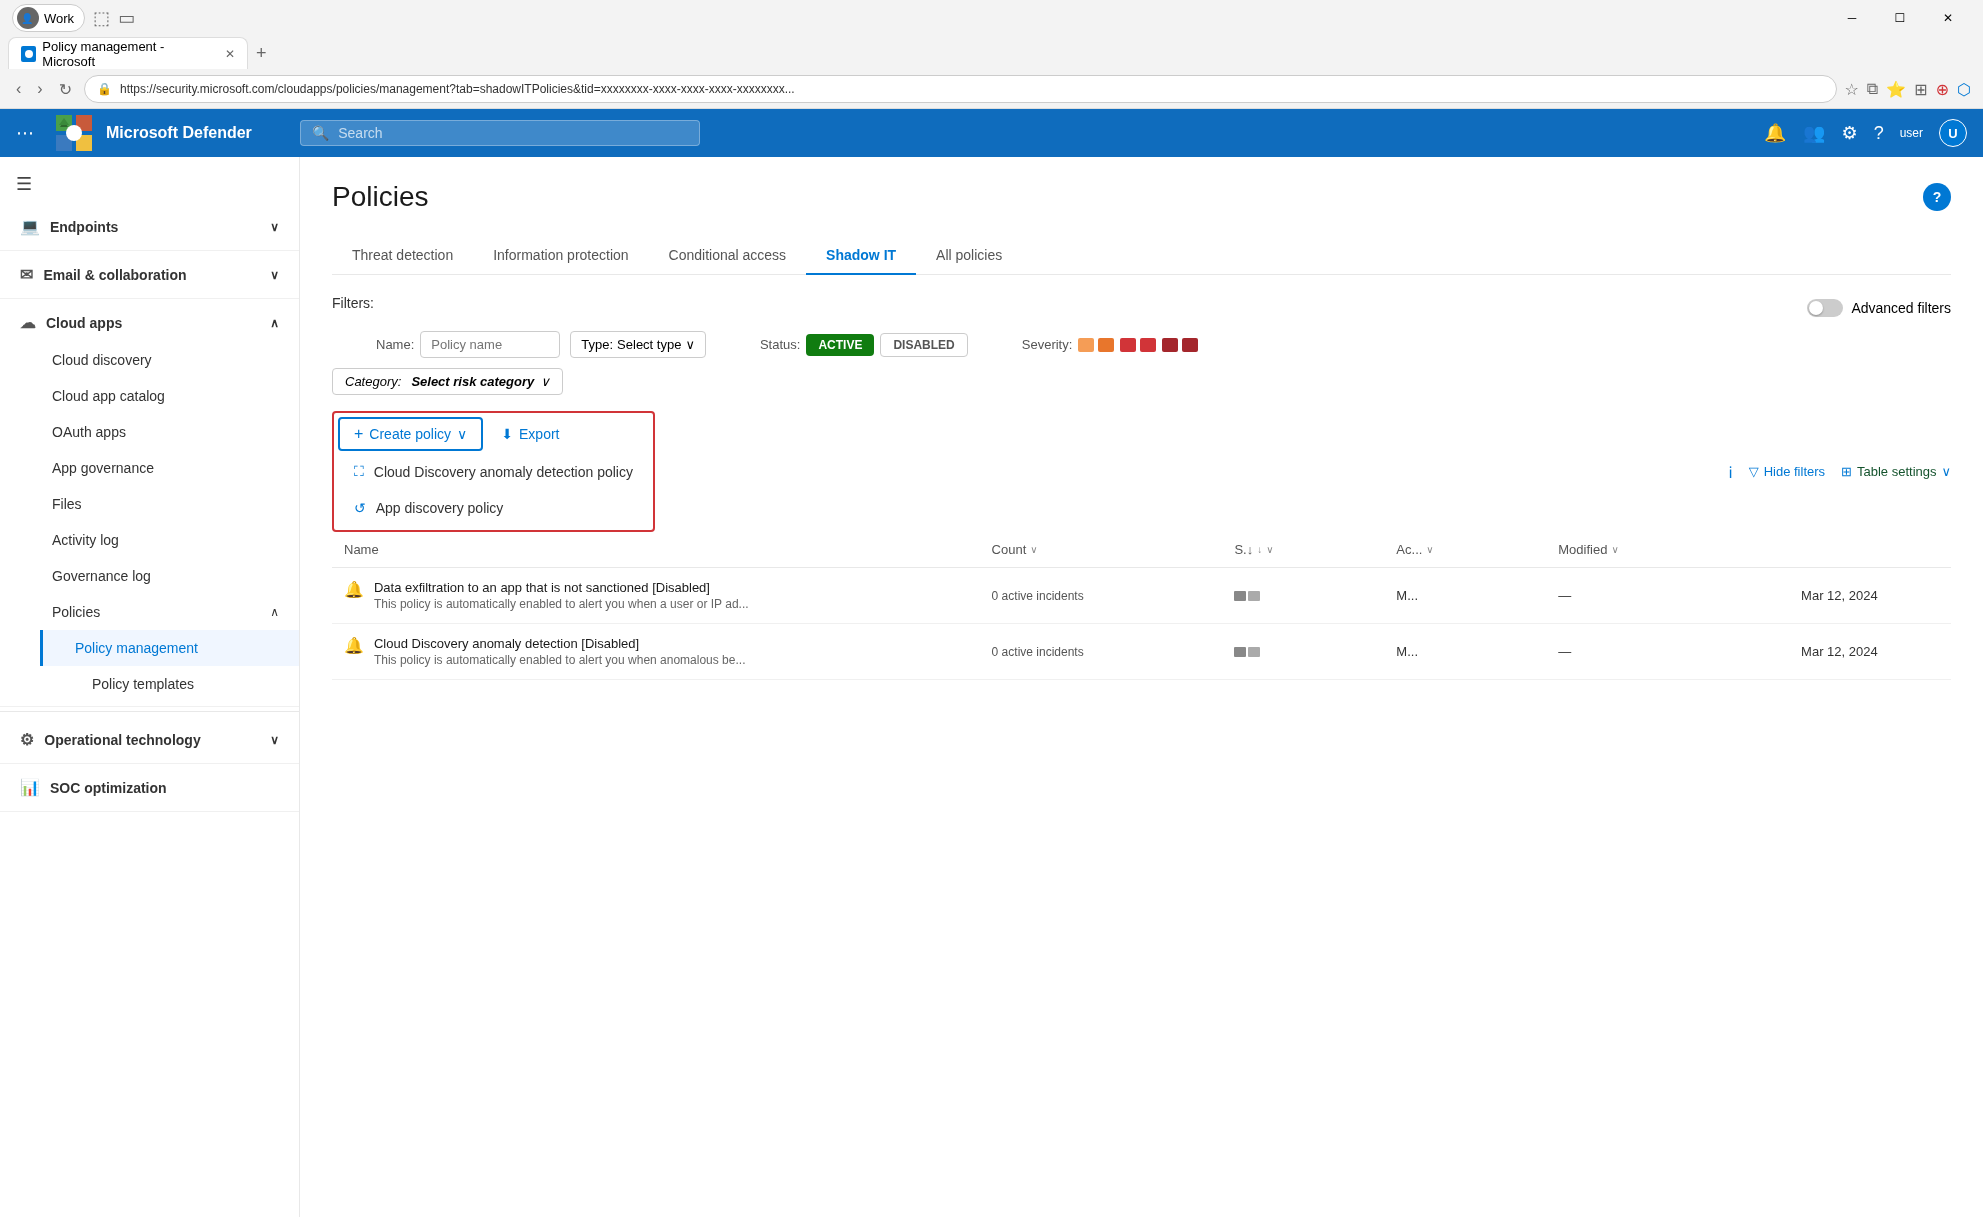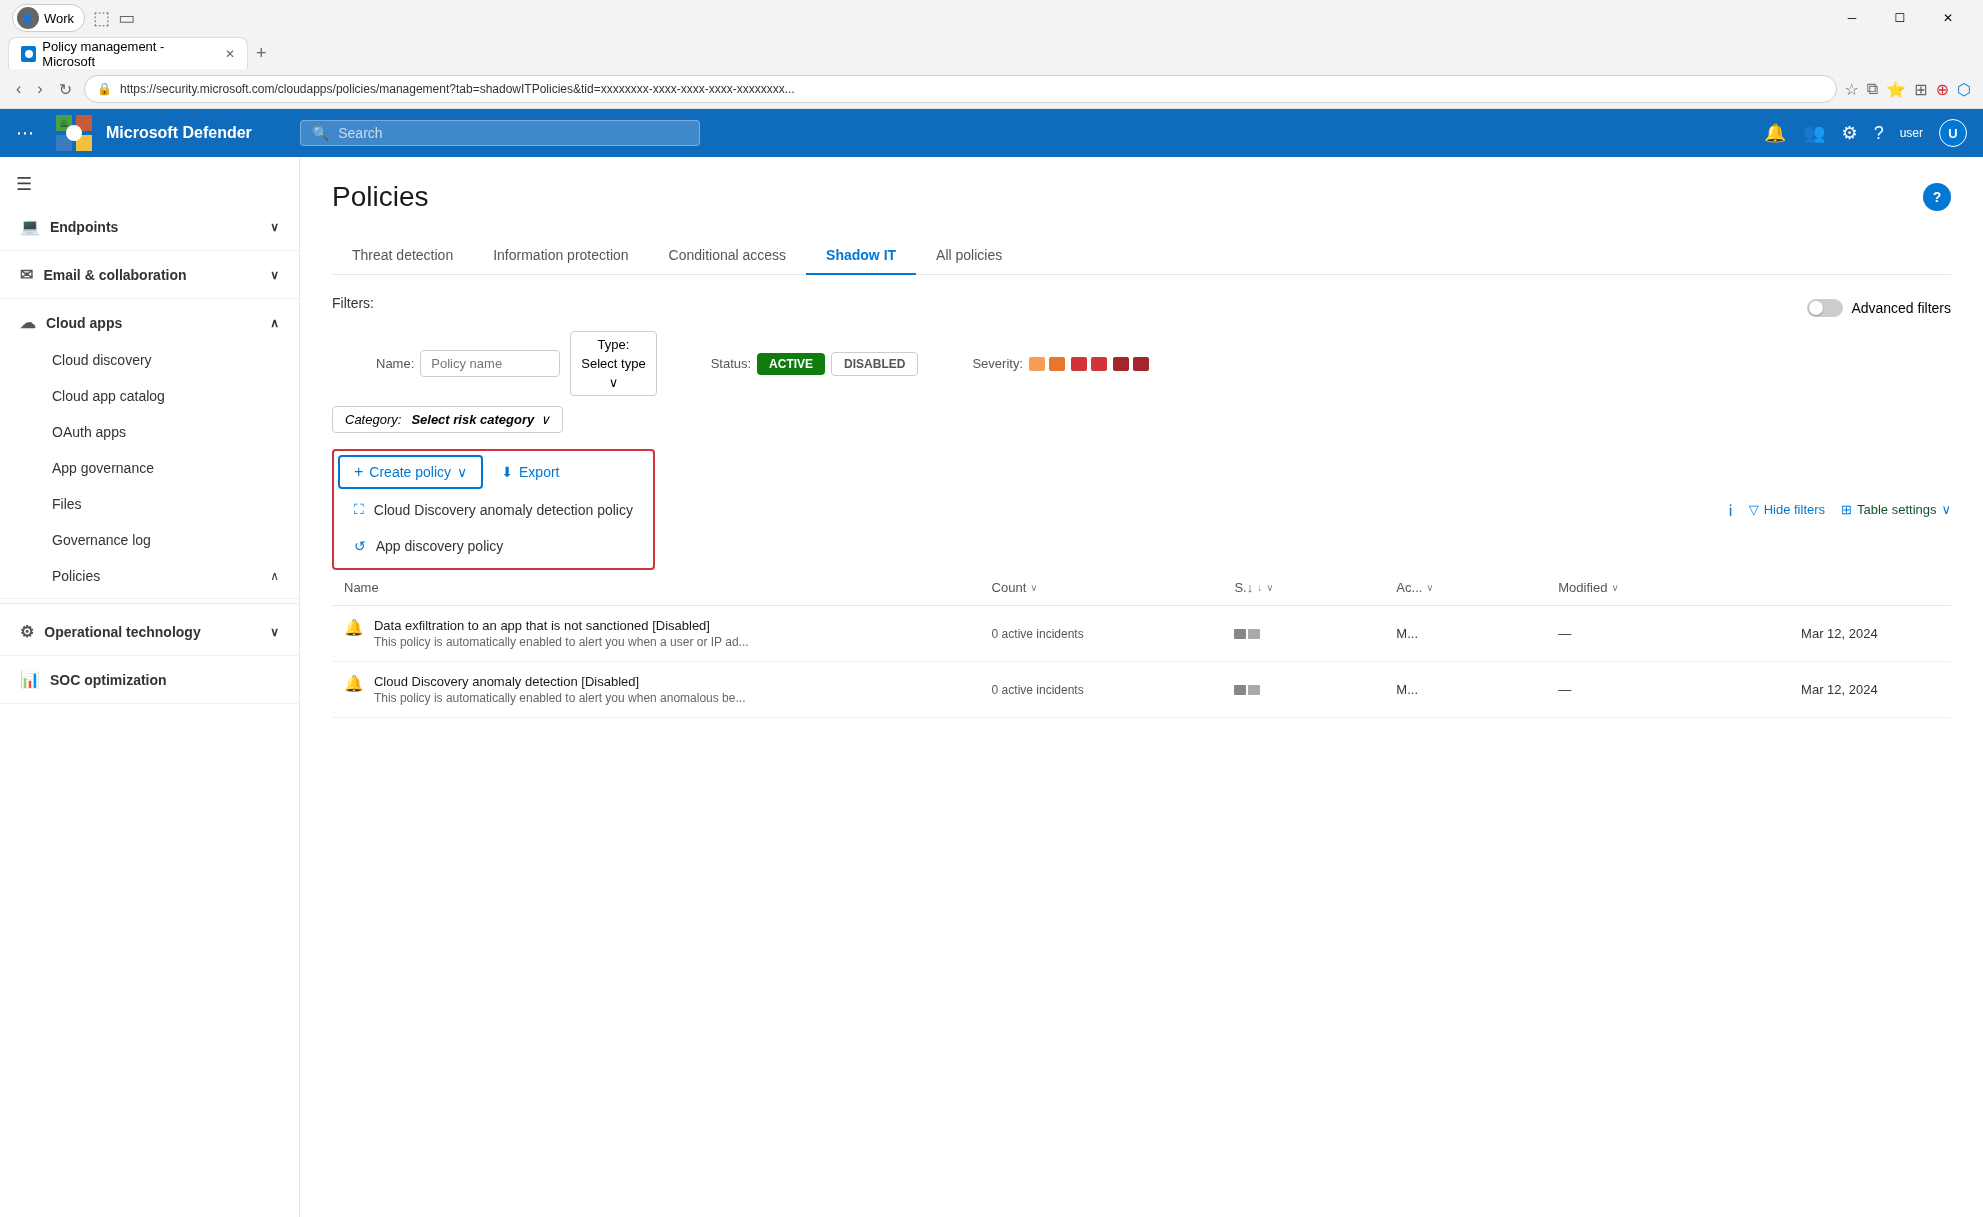--- a/index.html
+++ b/index.html
@@ -65,21 +65,21 @@
     .tab { padding: 10px 20px; cursor: pointer; color: #555; font-size: 14px; border-bottom: 2px solid transparent; margin-bottom: -1px; }
     .tab.active { color: #0078d4; border-bottom: 2px solid #0078d4; font-weight: 700; }
 
     
     .filters-section { margin-bottom: 16px; }
     .filters-label { font-size: 14px; color: #333; margin-bottom: 10px; }
     .filter-row { display: flex; align-items: center; gap: 10px; flex-wrap: wrap; }
     .filter-group { display: flex; align-items: center; gap: 6px; margin-left: 44px; }
     .filter-label { font-size: 13px; color: #555; }
     .filter-input { border: 1px solid #ccc; border-radius: 4px; padding: 5px 10px; font-size: 13px; width: 140px; }
-    .filter-select { border: 1px solid #ccc; border-radius: 4px; padding: 5px 10px; font-size: 13px; background: #fff; cursor: pointer; display: flex; align-items: center; gap: 4px; flex-direction: column; }
+    .filter-select { border: 1px solid #ccc; border-radius: 4px; padding: 5px 10px; font-size: 13px; background: #fff; cursor: pointer; display: flex; align-items: center; gap: 4px; }
     .status-btn { padding: 4px 12px; border-radius: 4px; border: none; cursor: pointer; font-size: 12px; font-weight: 600; }
     .status-active { background: #107c10; color: #fff; }
     .status-disabled { background: #fff; color: #555; border: 1px solid #ccc; }
     .severity-blocks { display: flex; gap: 4px; align-items: center; }
     .sev-block { width: 16px; height: 14px; border-radius: 2px; }
     .sev-orange { background: #f59d56; }
     .sev-orange2 { background: #e8762c; }
     .sev-red { background: #d13438; }
     .sev-red2 { background: #a4262c; }
     .adv-filters { display: flex; align-items: center; gap: 8px; }
@@ -236,25 +236,36 @@
           <div class="sidebar-item">
             <span class="sidebar-label">OAuth apps</span>
           </div>
           <div class="sidebar-item">
             <span class="sidebar-label">App governance</span>
           </div>
           <div class="sidebar-item">
             <span class="sidebar-label">Files</span>
           </div>
           <div class="sidebar-item">
+            <span class="sidebar-label">Activity log</span>
+          </div>
+          <div class="sidebar-item">
             <span class="sidebar-label">Governance log</span>
           </div>
           <div class="sidebar-header" style="font-weight:400;padding-left:32px;">
             <span class="sidebar-label">Policies</span>
             <span class="chevron">∧</span>
+          </div>
+          <div style="padding-left:20px;">
+            <div class="sidebar-item selected-item">
+              <span class="sidebar-label">Policy management</span>
+            </div>
+            <div class="sidebar-item" style="padding-left:52px;">
+              <span class="sidebar-label">Policy templates</span>
+            </div>
           </div>
         </div>
       </div>
 
       <hr class="sidebar-divider">
 
       <div class="sidebar-section">
         <div class="sidebar-header">
           <span class="si-icon">⚙</span>
           <span class="sidebar-label">Operational technology</span>

